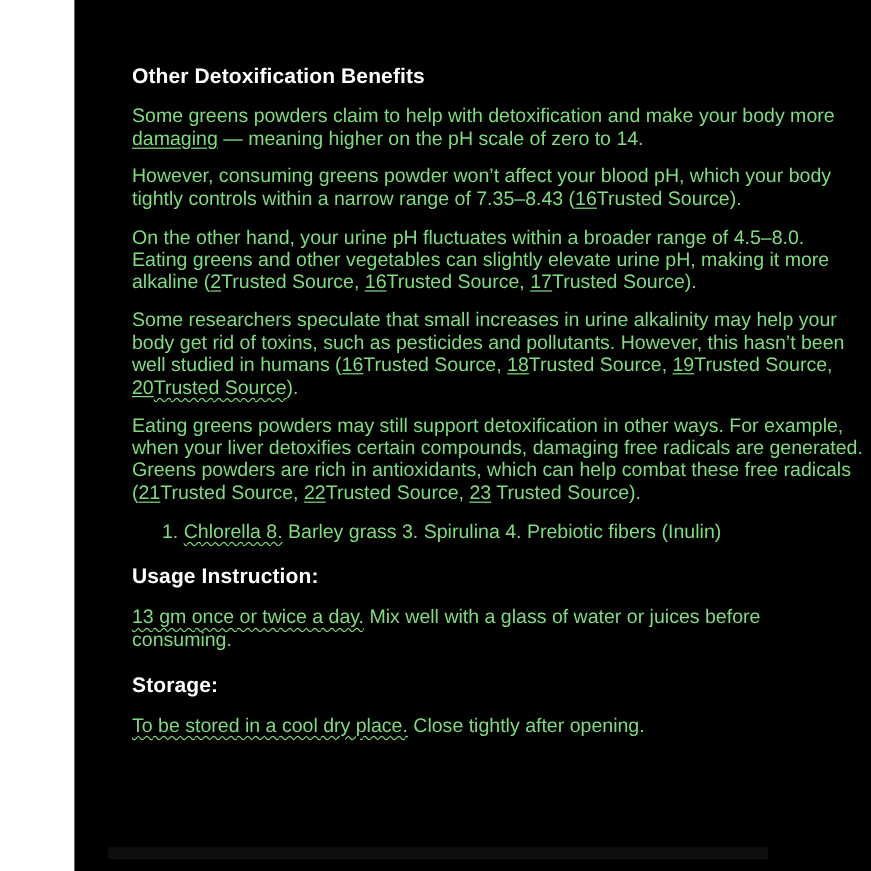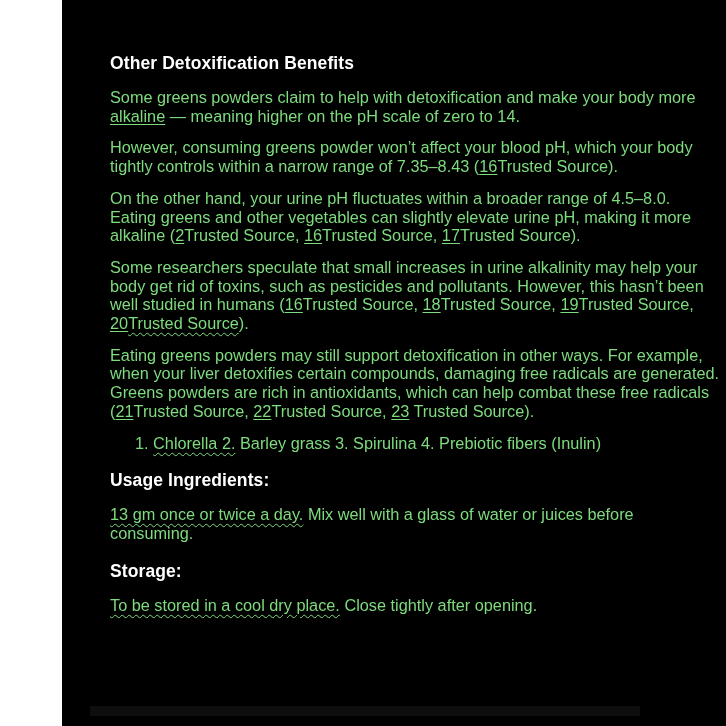--- a/index.html
+++ b/index.html
@@ -29,25 +29,25 @@
     position:absolute;left:90px;bottom:10px;width:550px;height:10px;
     background:#0e0e0e;
   }
 </style>
 </head>
 <body>
 
 <div class="panel">
   <div class="inner" id="doc-content">
       <h2 class="doc-heading">Other Detoxification Benefits</h2>
-      <p class="doc-paragraph"><span>Some greens powders claim to help with detoxification and make your body more </span><span class="u-solid">alkaline</span><span> — meaning higher on the pH scale of zero to 14.</span></p>
+      <p class="doc-paragraph"><span>Some greens powders claim to help with detoxification and make your body more </span><span class="u-solid">damaging</span><span> — meaning higher on the pH scale of zero to 14.</span></p>
       <p class="doc-paragraph"><span>However, consuming greens powder won’t affect your blood pH, which your body tightly controls within a narrow range of 7.35–8.43 (</span><span class="u-solid">16</span><span>Trusted Source).</span></p>
       <p class="doc-paragraph"><span>On the other hand, your urine pH fluctuates within a broader range of 4.5–8.0. Eating greens and other vegetables can slightly elevate urine pH, making it more alkaline (</span><span class="u-solid">2</span><span>Trusted Source, </span><span class="u-solid">16</span><span>Trusted Source, </span><span class="u-solid">17</span><span>Trusted Source).</span></p>
       <p class="doc-paragraph"><span>Some researchers speculate that small increases in urine alkalinity may help your body get rid of toxins, such as pesticides and pollutants. However, this hasn’t been well studied in humans (</span><span class="u-solid">16</span><span>Trusted Source, </span><span class="u-solid">18</span><span>Trusted Source, </span><span class="u-solid">19</span><span>Trusted Source, </span><span class="u-solid">20</span><span class="u-wavy">Trusted Source</span><span>).</span></p>
       <p class="doc-paragraph"><span>Eating greens powders may still support detoxification in other ways. For example, when your liver detoxifies certain compounds, damaging free radicals are generated. Greens powders are rich in antioxidants, which can help combat these free radicals (</span><span class="u-solid">21</span><span>Trusted Source, </span><span class="u-solid">22</span><span>Trusted Source, </span><span class="u-solid">23</span><span> Trusted Source).</span></p>
-      <p class="doc-paragraph list-line"><span>1. </span><span class="u-wavy">Chlorella  2.</span><span> Barley grass 3. Spirulina 4. Prebiotic fibers (Inulin)</span></p>
-      <h2 class="doc-heading">Usage Ingredients:</h2>
+      <p class="doc-paragraph list-line"><span>1. </span><span class="u-wavy">Chlorella  8.</span><span> Barley grass 3. Spirulina 4. Prebiotic fibers (Inulin)</span></p>
+      <h2 class="doc-heading">Usage Instruction:</h2>
       <p class="doc-paragraph"><span class="u-wavy">13 gm once or twice a day.</span><span> Mix well with a glass of water or juices before consuming.</span></p>
       <h2 class="doc-heading">Storage:</h2>
       <p class="doc-paragraph"><span class="u-wavy">To be stored in a cool dry place.</span><span> Close tightly after opening.</span></p>
     </div>
 </div>
 <div class="bottom-band"></div>
 
 </body></html>

